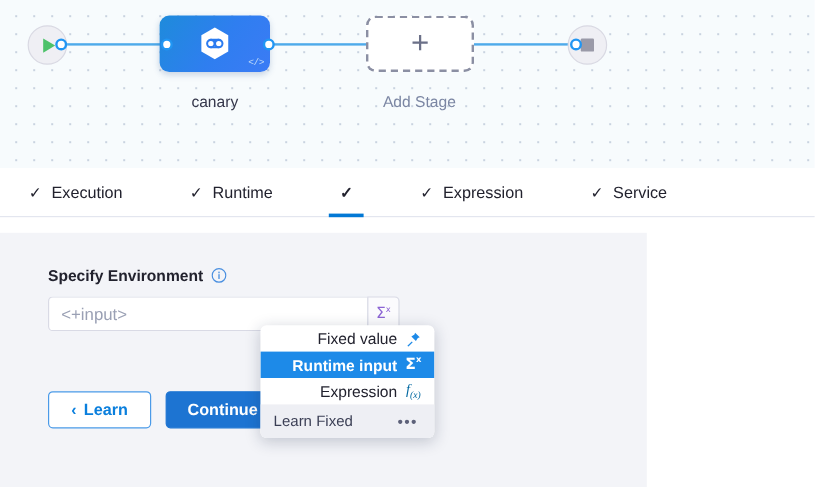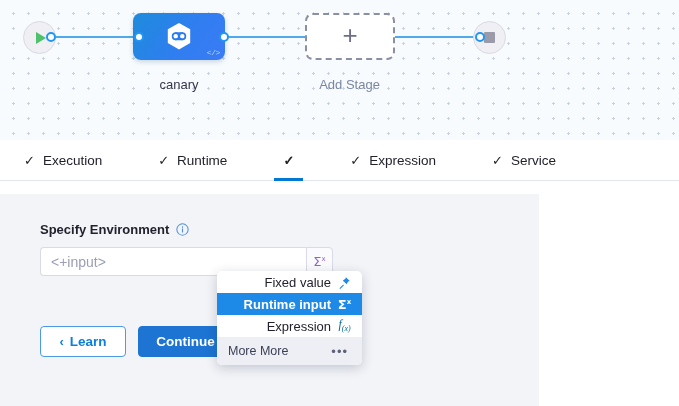--- a/index.html
+++ b/index.html
@@ -455,18 +455,18 @@
     </div>
 
     <div class="menu-item">
       <span class="mi-label">Expression</span>
       <span class="menu-icon">
         <span class="fx-glyph">f<sub style="font-size:8px;">(x)</sub></span>
       </span>
     </div>
 
     <div class="menu-footer">
-      <span>More More</span>
+      <span>Learn Fixed</span>
       <span class="ellipsis">•••</span>
     </div>
   </div>
 
 </div>
 
 </body></html>

